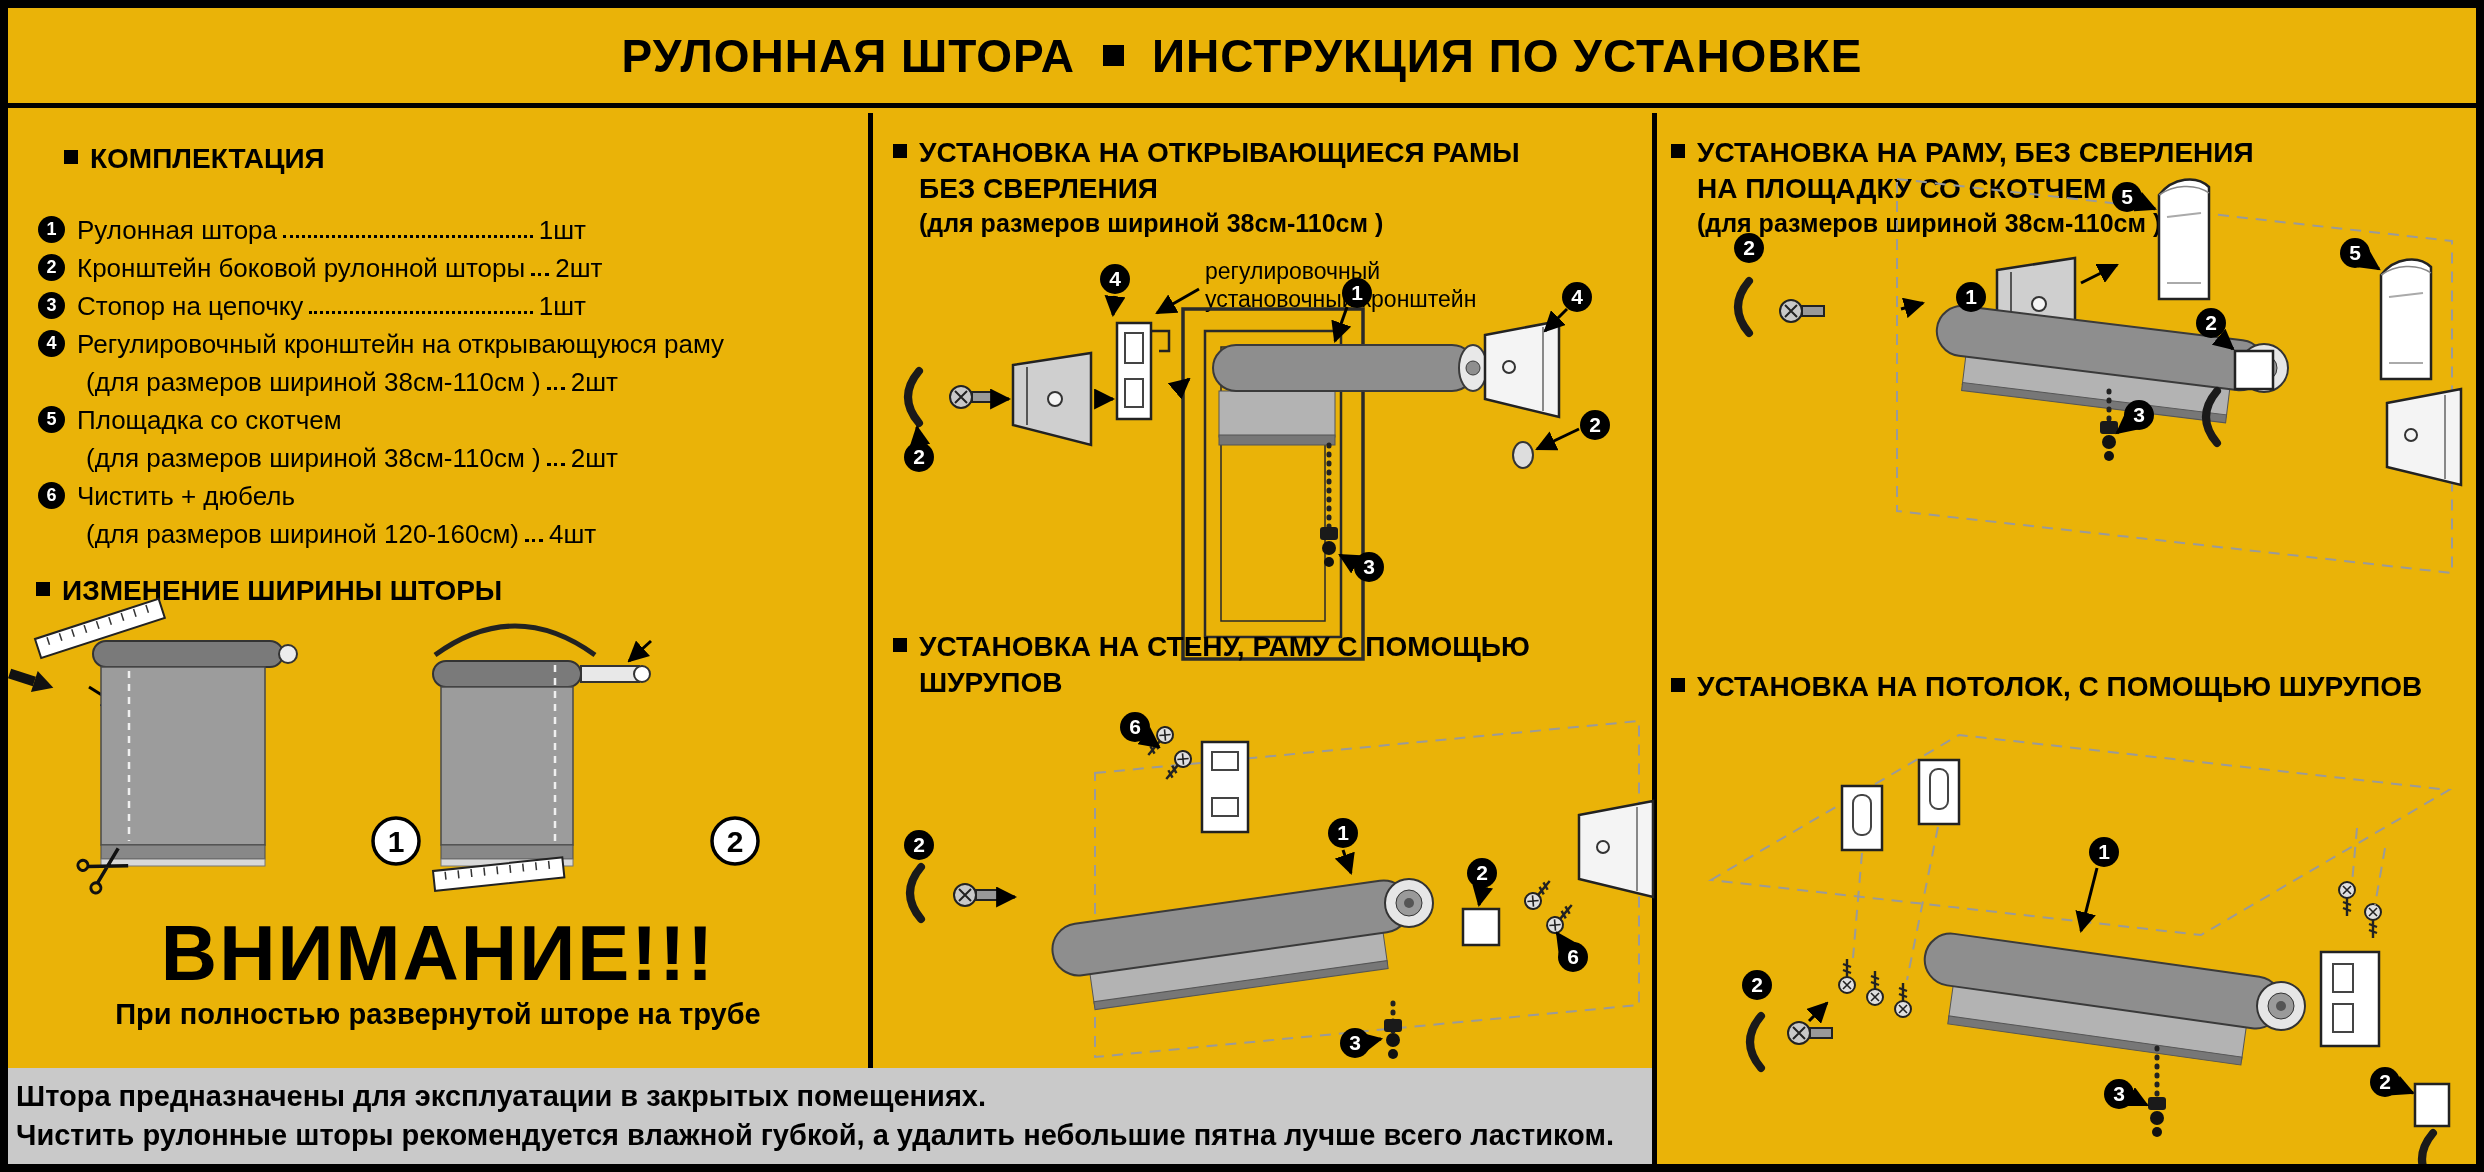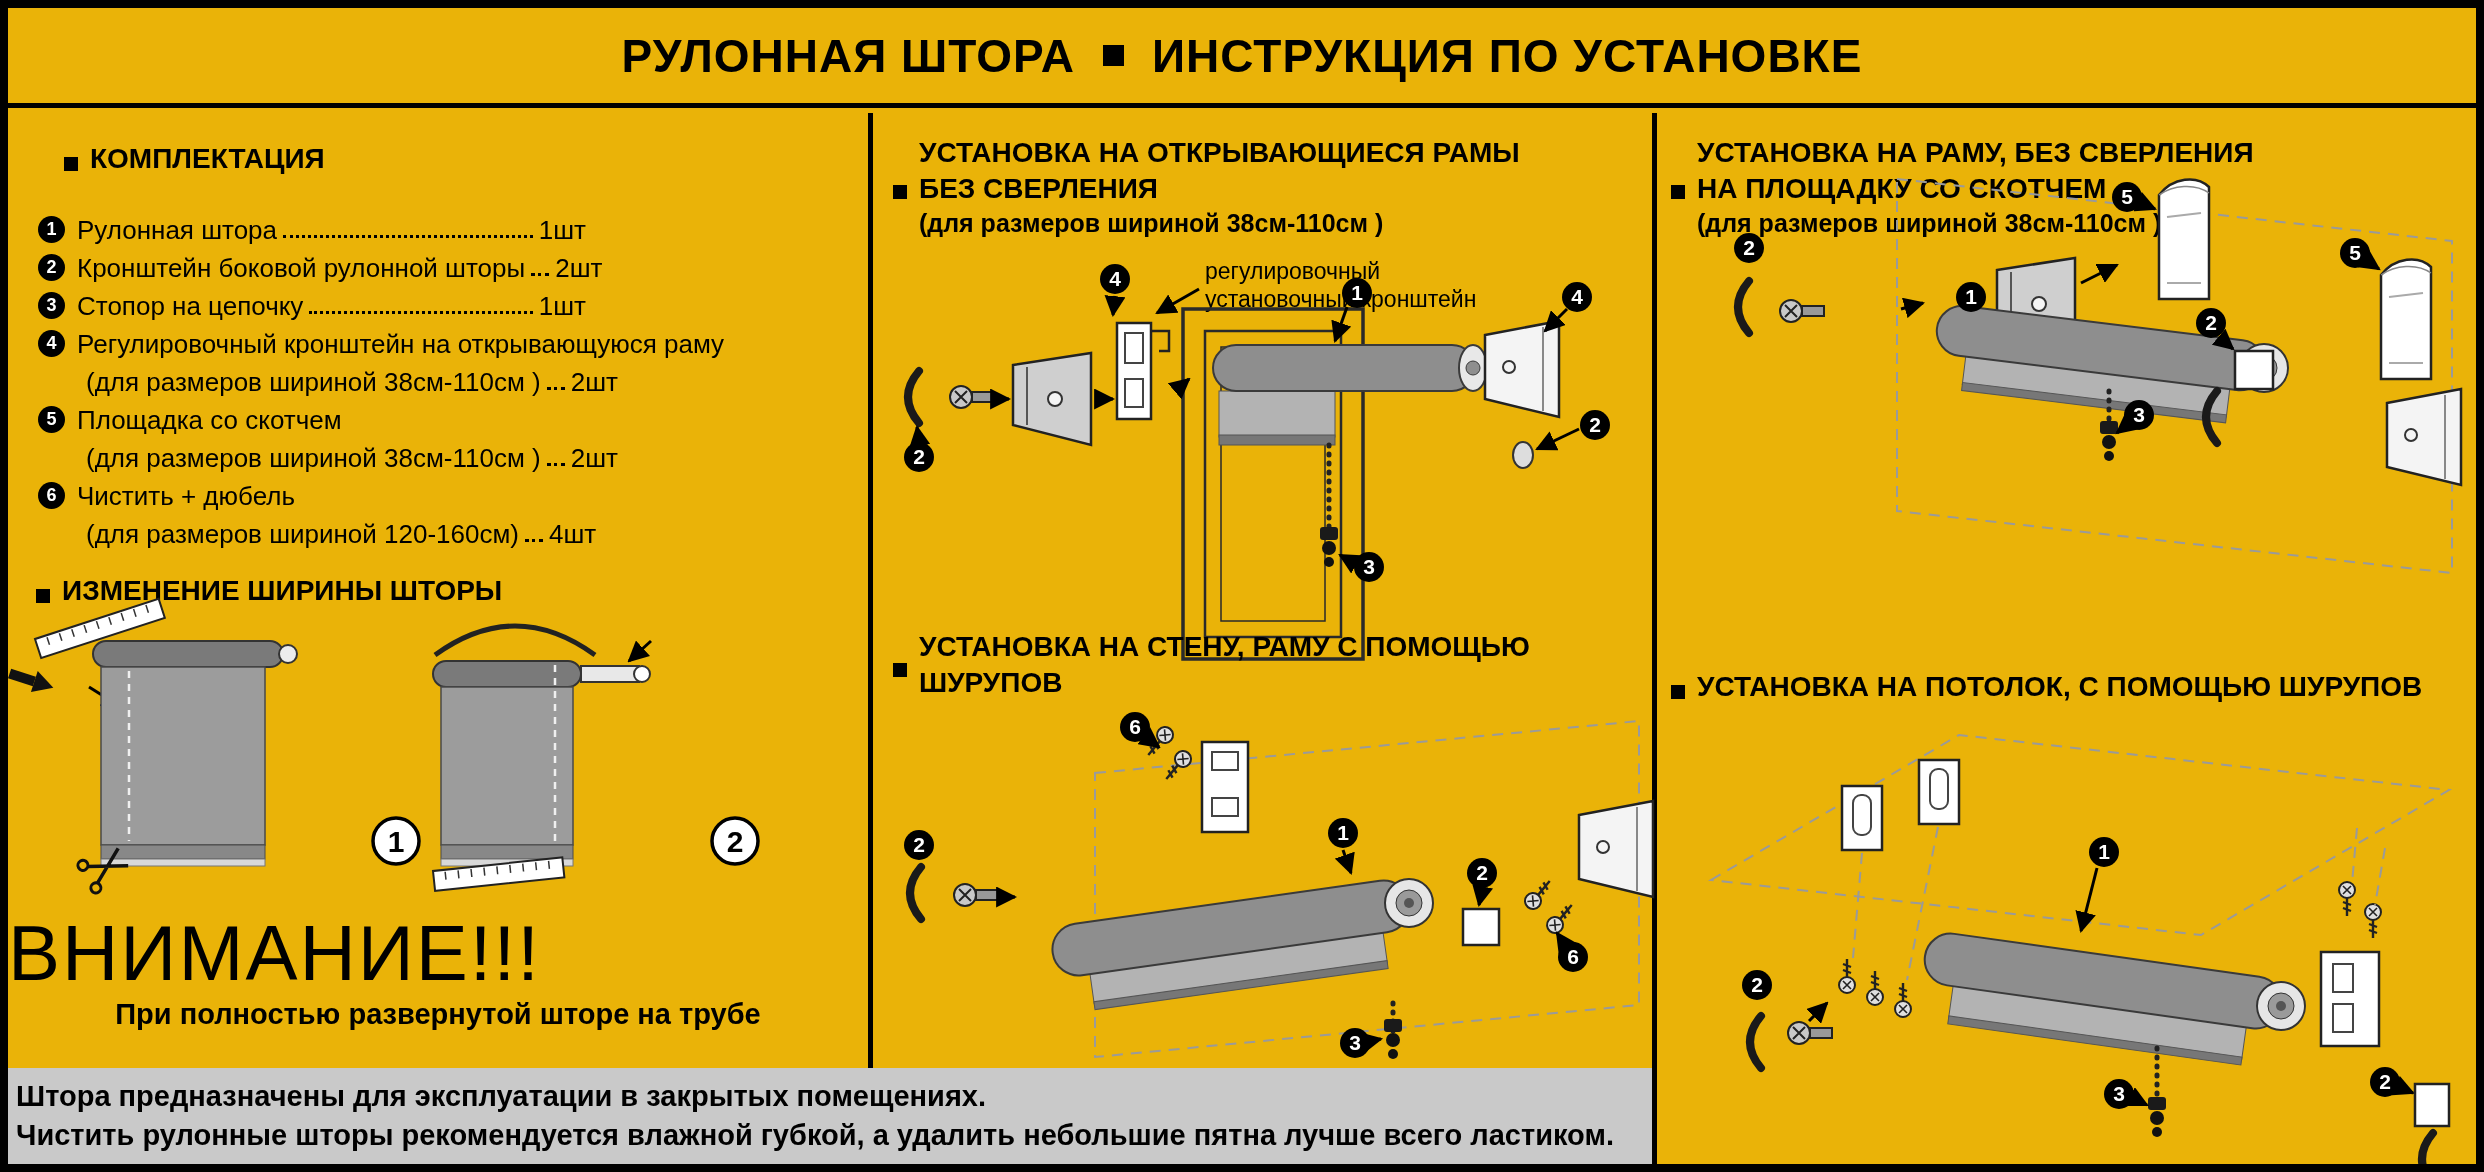--- a/index.html
+++ b/index.html
@@ -9,33 +9,33 @@
   .title{position:absolute;left:0;top:0;width:100%;height:100px;display:flex;align-items:center;
          justify-content:center;gap:28px;border-bottom:5px solid #000;font-size:46px;font-weight:bold;letter-spacing:1px}
   .tsq{width:21px;height:21px;background:#000;flex:0 0 auto}
   .vsep{position:absolute;width:5px;background:#000;top:105px}
   .sep1{left:860px;height:955px}
   .sep2{left:1644px;height:1051px}
   .col{position:absolute;top:105px}
   .col-left{left:0;width:860px;height:955px}
   .col-mid{left:865px;width:779px;height:955px}
   .col-right{left:1649px;width:819px;height:1051px}
-  .sec-head{position:absolute;display:flex;gap:12px;align-items:center}
+  .sec-head{position:absolute;display:flex;gap:12px;align-items:flex-start}
   .bullet{width:14px;height:14px;background:#000;margin-top:9px;flex:0 0 auto}
   .h1{font-size:28px;font-weight:bold;line-height:36px;white-space:nowrap}
   .h2{font-size:25px;font-weight:bold;line-height:32px;white-space:nowrap}
   .kit-list{position:absolute;left:30px;top:96px;width:548px}
   .kit-row{display:flex;align-items:flex-end;height:38px;white-space:nowrap;font-size:26px}
   .kit-row.cont{padding-left:48px}
   .kbadge{width:27px;height:27px;border-radius:50%;background:#000;color:#fff;font-size:18px;font-weight:bold;
           display:flex;align-items:center;justify-content:center;margin:0 12px 4px 0;flex:0 0 auto}
   .ktext{line-height:34px}
   .lead{flex:1;border-bottom:3px dotted #000;margin:0 6px 9px 6px;min-width:18px}
   .kqty{line-height:34px}
-  .warn-title{position:absolute;left:0;top:795px;width:100%;font-size:78px;font-weight:normal;letter-spacing:2px}
+  .warn-title{position:absolute;left:0;top:795px;width:100%;text-align:center;font-size:78px;font-weight:bold;letter-spacing:2px}
   .warn-line{position:absolute;left:0;width:100%;text-align:center;font-size:29px;font-weight:bold;line-height:34px}
   .footer{position:absolute;left:0;bottom:0;width:1644px;height:96px;background:#c9c9c9;padding:9px 0 0 8px}
   .footer div{font-size:29px;font-weight:bold;line-height:39px}
   svg.diagram{position:absolute;overflow:visible}
   svg text{font-family:"Liberation Sans",sans-serif}
   .ann{font-size:23px;fill:#000}
   .ln1{fill:none;stroke:#2a2a2a;stroke-width:1.5}
   .ln2{fill:none;stroke:#2a2a2a;stroke-width:2.5}
   .ln3{fill:none;stroke:#2a2a2a;stroke-width:3.5}
   .dash{fill:none;stroke:#9a9a9a;stroke-width:2;stroke-dasharray:11 8}

